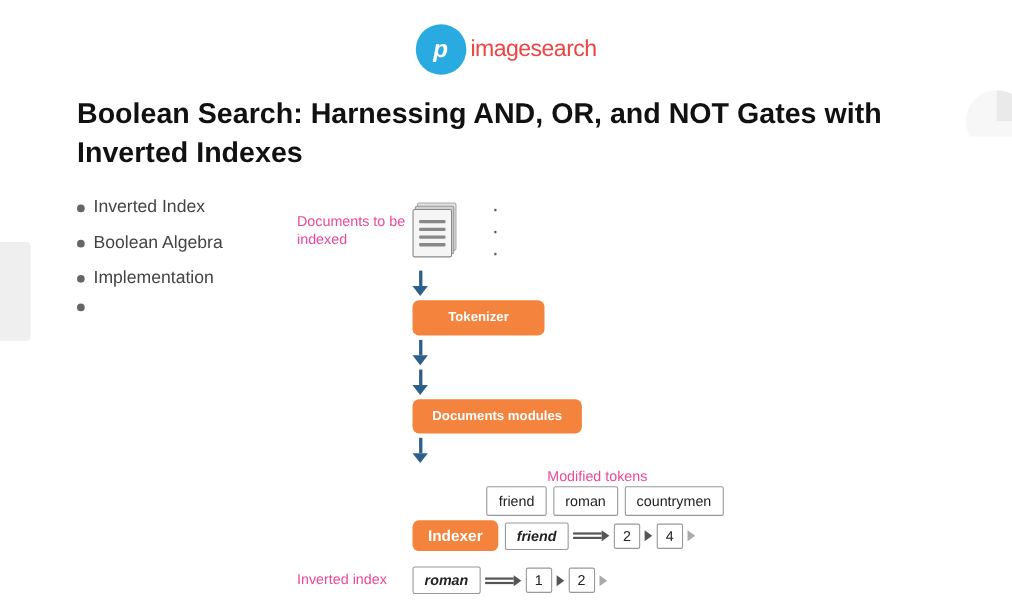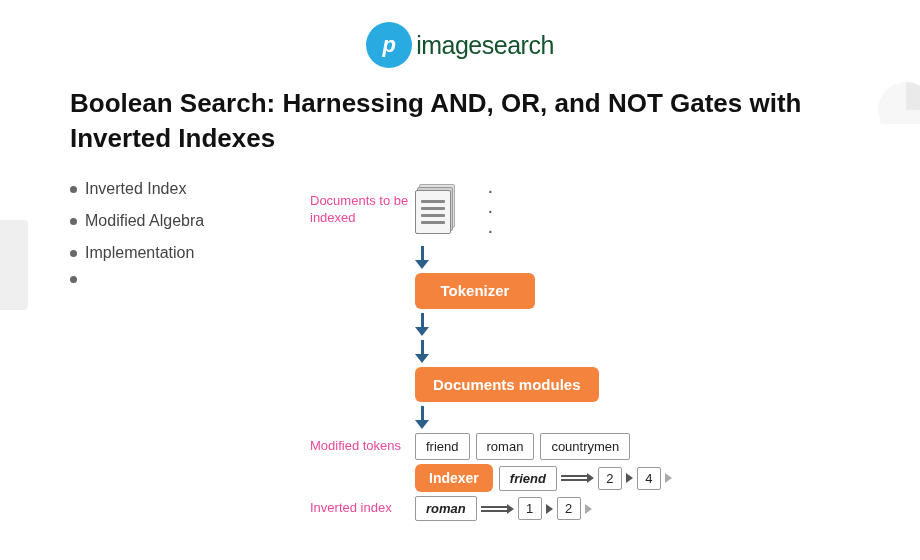--- a/index.html
+++ b/index.html
@@ -30,22 +30,22 @@
       justify-content: center;
       margin-right: 4px;
     }
     .logo-circle span {
       color: #fff;
       font-weight: 900;
       font-size: 22px;
       font-style: italic;
     }
     .logo-text {
-      font-size: 25px;
-      color: #14532d;
+      font-size: 21px;
+      color: #ef4444;
       font-weight: 300;
       letter-spacing: -0.5px;
     }
 
     
     .sidebar-watermark {
       position: absolute;
       left: 0;
       top: 220px;
       width: 28px;
@@ -77,21 +77,20 @@
       font-size: 26px;
       font-weight: 700;
       line-height: 1.35;
       color: #111;
     }
 
     
     .content {
       display: flex;
       padding: 0 70px;
-      gap: 40px;
     }
 
     
     .left-panel {
       width: 200px;
       flex-shrink: 0;
     }
     .bullet-list {
       list-style: none;
       padding: 0;
@@ -125,21 +124,21 @@
       font-size: 13px;
       border-radius: 2px;
       background: #fff;
       white-space: nowrap;
     }
 
     
     .orange-box {
       background: #f4833d;
       color: #fff;
-      font-size: 15px;
+      font-size: 12px;
       font-weight: 600;
       border-radius: 6px;
       padding: 8px 18px;
       border: none;
       display: inline-block;
     }
     .orange-box-center {
       display: flex;
       justify-content: center;
       align-items: center;
@@ -234,21 +233,21 @@
       flex-direction: column;
       align-items: center;
       font-size: 20px;
       color: #555;
       line-height: 1;
       margin-left: 8px;
     }
 
     .row1 { margin-bottom: 6px; }
     .row3 { margin-bottom: 2px; }
-    .row4 { margin-bottom: 2px; }
+    .row4 { margin-bottom: 2px; flex-direction: column; }
   </style>
 </head>
 <body>
 
 <div class="header">
   <div class="logo-circle">
     <span>p</span>
   </div>
   <span class="logo-text">imagesearch</span>
 </div>
@@ -269,21 +268,21 @@
 <div class="content">
 
   <div class="left-panel">
     <ul class="bullet-list">
       <li>
         <span class="bullet-dot"></span>
         <span>Inverted Index</span>
       </li>
       <li>
         <span class="bullet-dot"></span>
-        <span>Modified Algebra</span>
+        <span>Boolean Algebra</span>
       </li>
       <li>
         <span class="bullet-dot"></span>
         <span>Implementation</span>
       </li>
       <li>
         <span class="bullet-dot"></span>
       </li>
     </ul>
   </div>
@@ -355,21 +354,21 @@
 
     <div class="diag-section row4">
       <div class="diag-label">Modified tokens</div>
       <div class="diag-content tokens-row">
         <div class="modified-box">friend</div>
         <div class="modified-box">roman</div>
         <div class="modified-box">countrymen</div>
       </div>
     </div>
 
-    <div style="display:flex; padding-left:105px; margin-bottom:4px; margin-top:4px;">
+    <div style="display:flex; padding-left:105px; margin-bottom:14px; margin-top:4px;">
       <div class="orange-box" style="padding: 6px 14px; font-size:14px;">Indexer</div>
       <div style="display:flex; align-items:center; gap:4px; margin-left:6px;">
         <div class="italic-box">friend</div>
 
         <div style="display:flex; align-items:center;">
           <div style="width:26px; border-top:2px solid #555; border-bottom:2px solid #555; height:6px; position:relative;"></div>
           <div style="width:0;height:0;border-top:5px solid transparent;border-bottom:5px solid transparent;border-left:7px solid #555;"></div>
         </div>
         <div class="num-box">2</div>
         <div style="width:0;height:0;border-top:5px solid transparent;border-bottom:5px solid transparent;border-left:7px solid #555;"></div>

